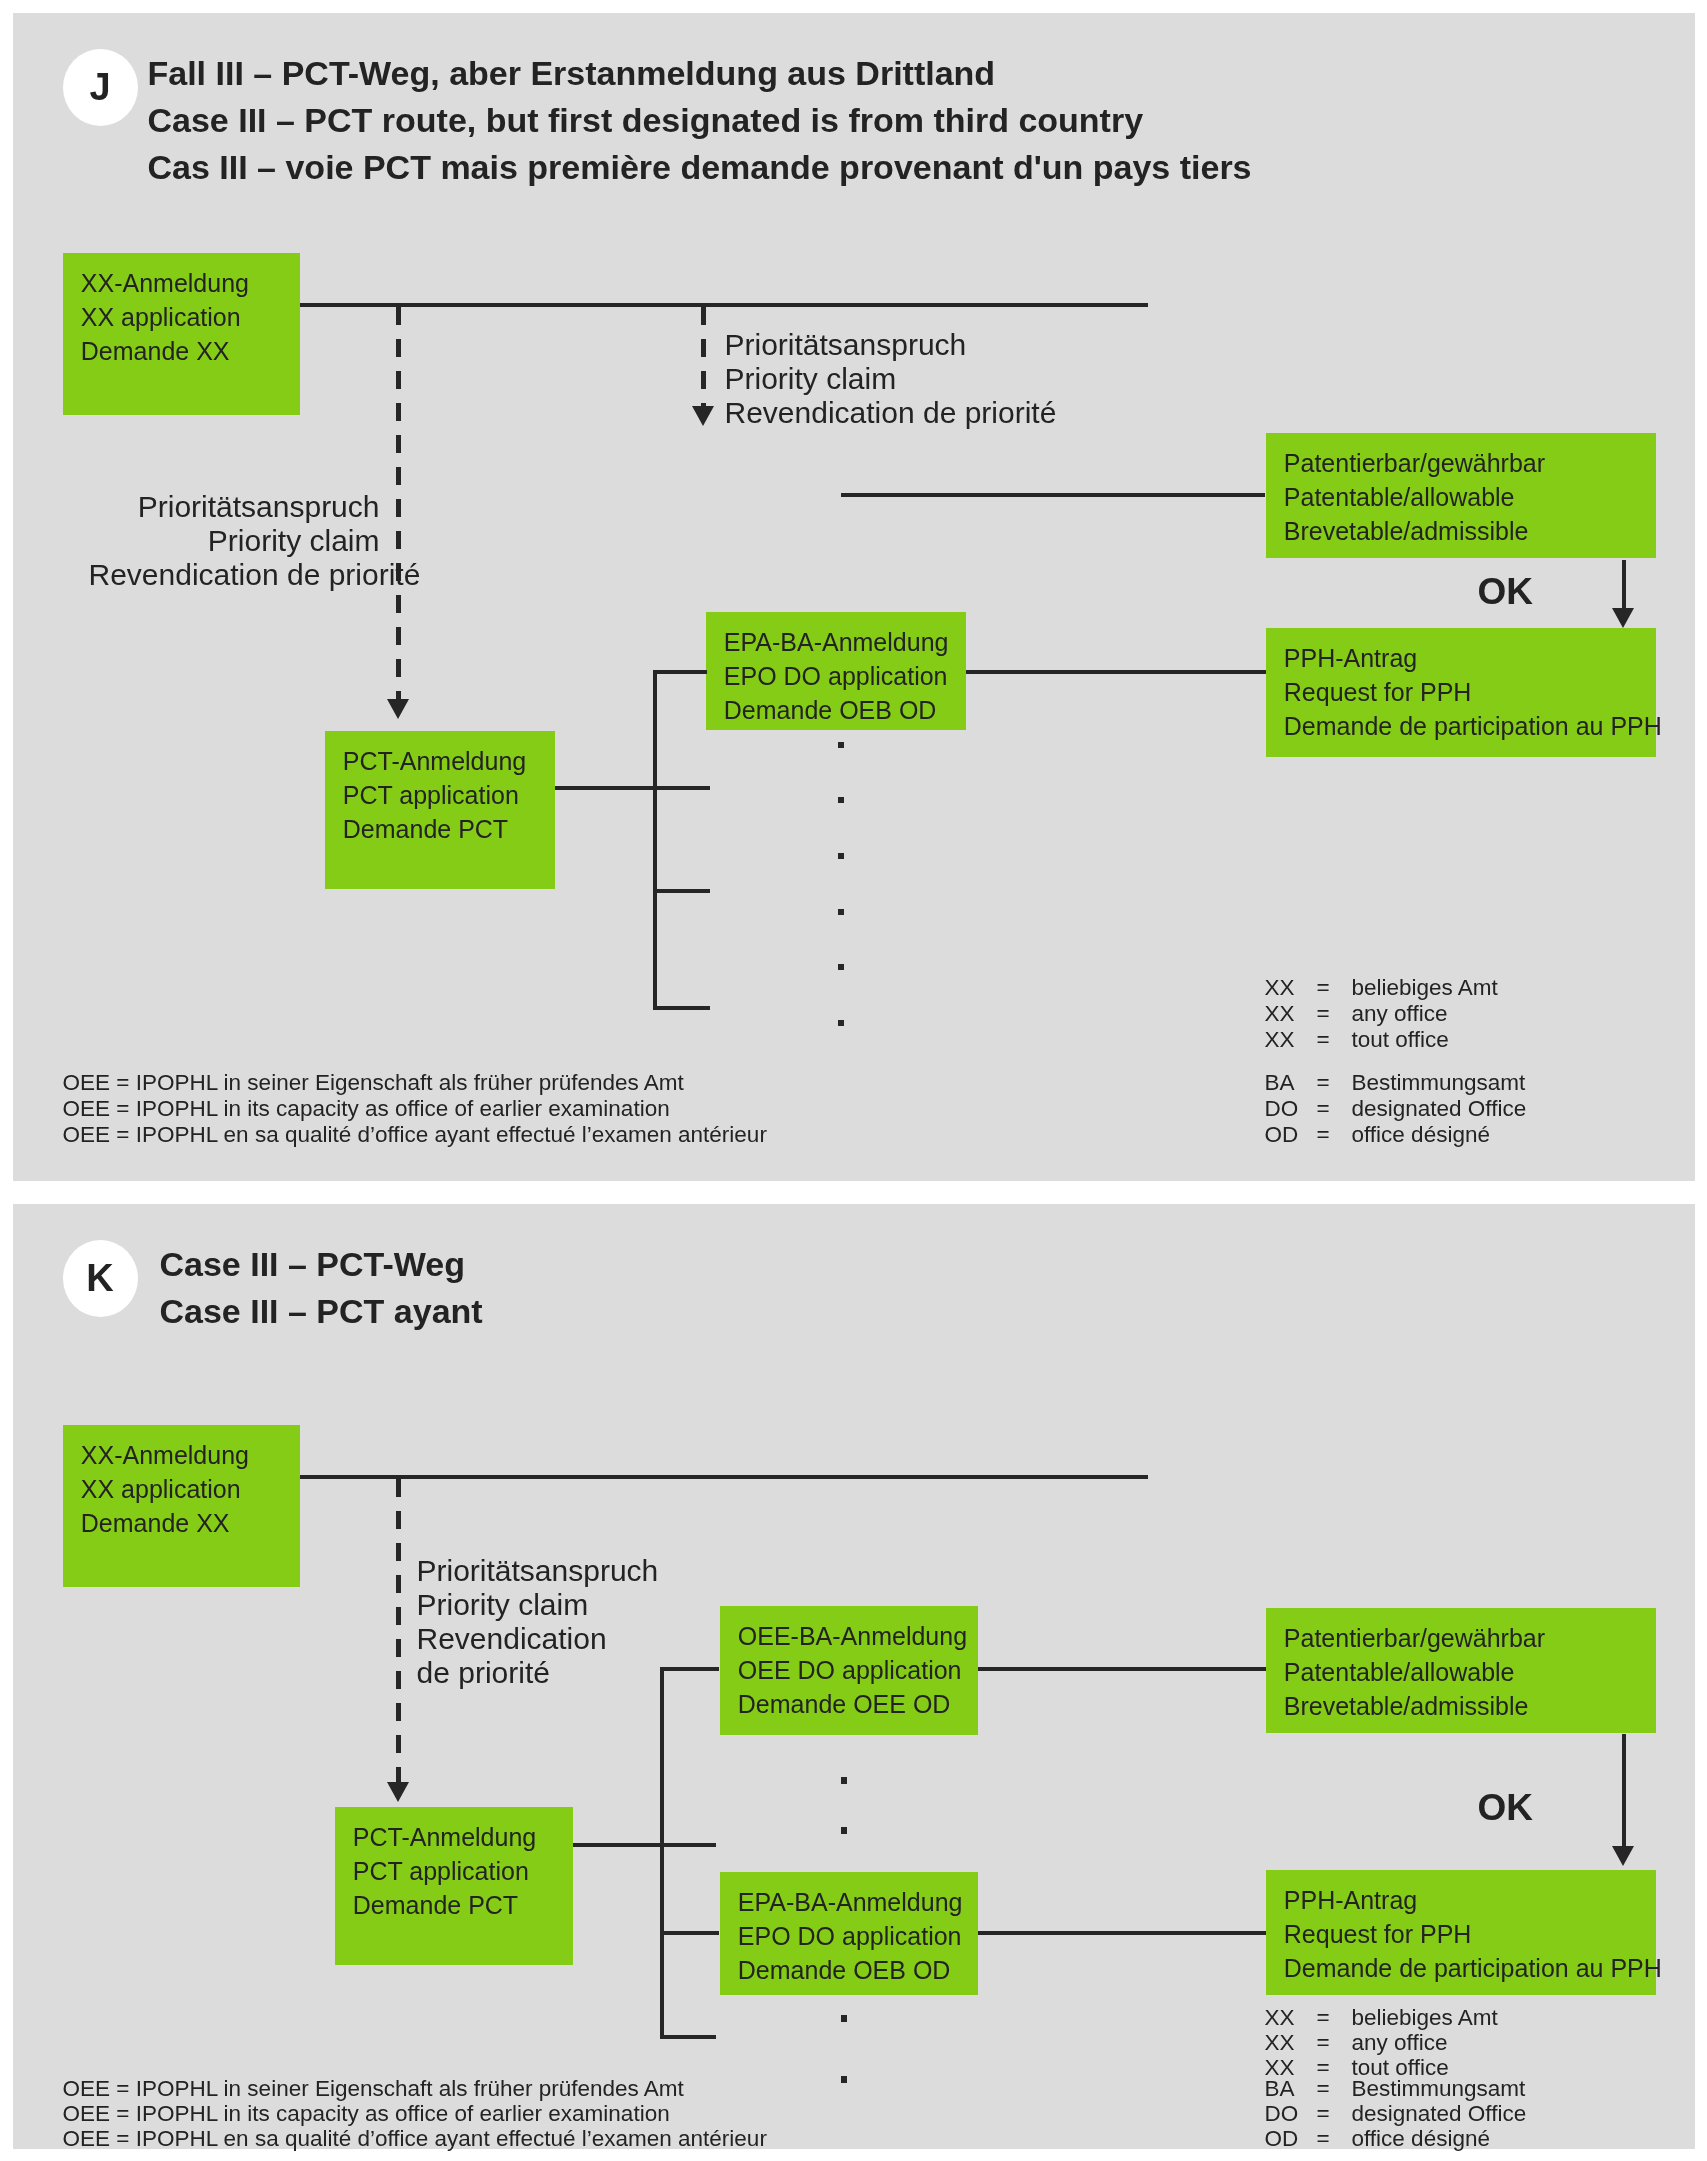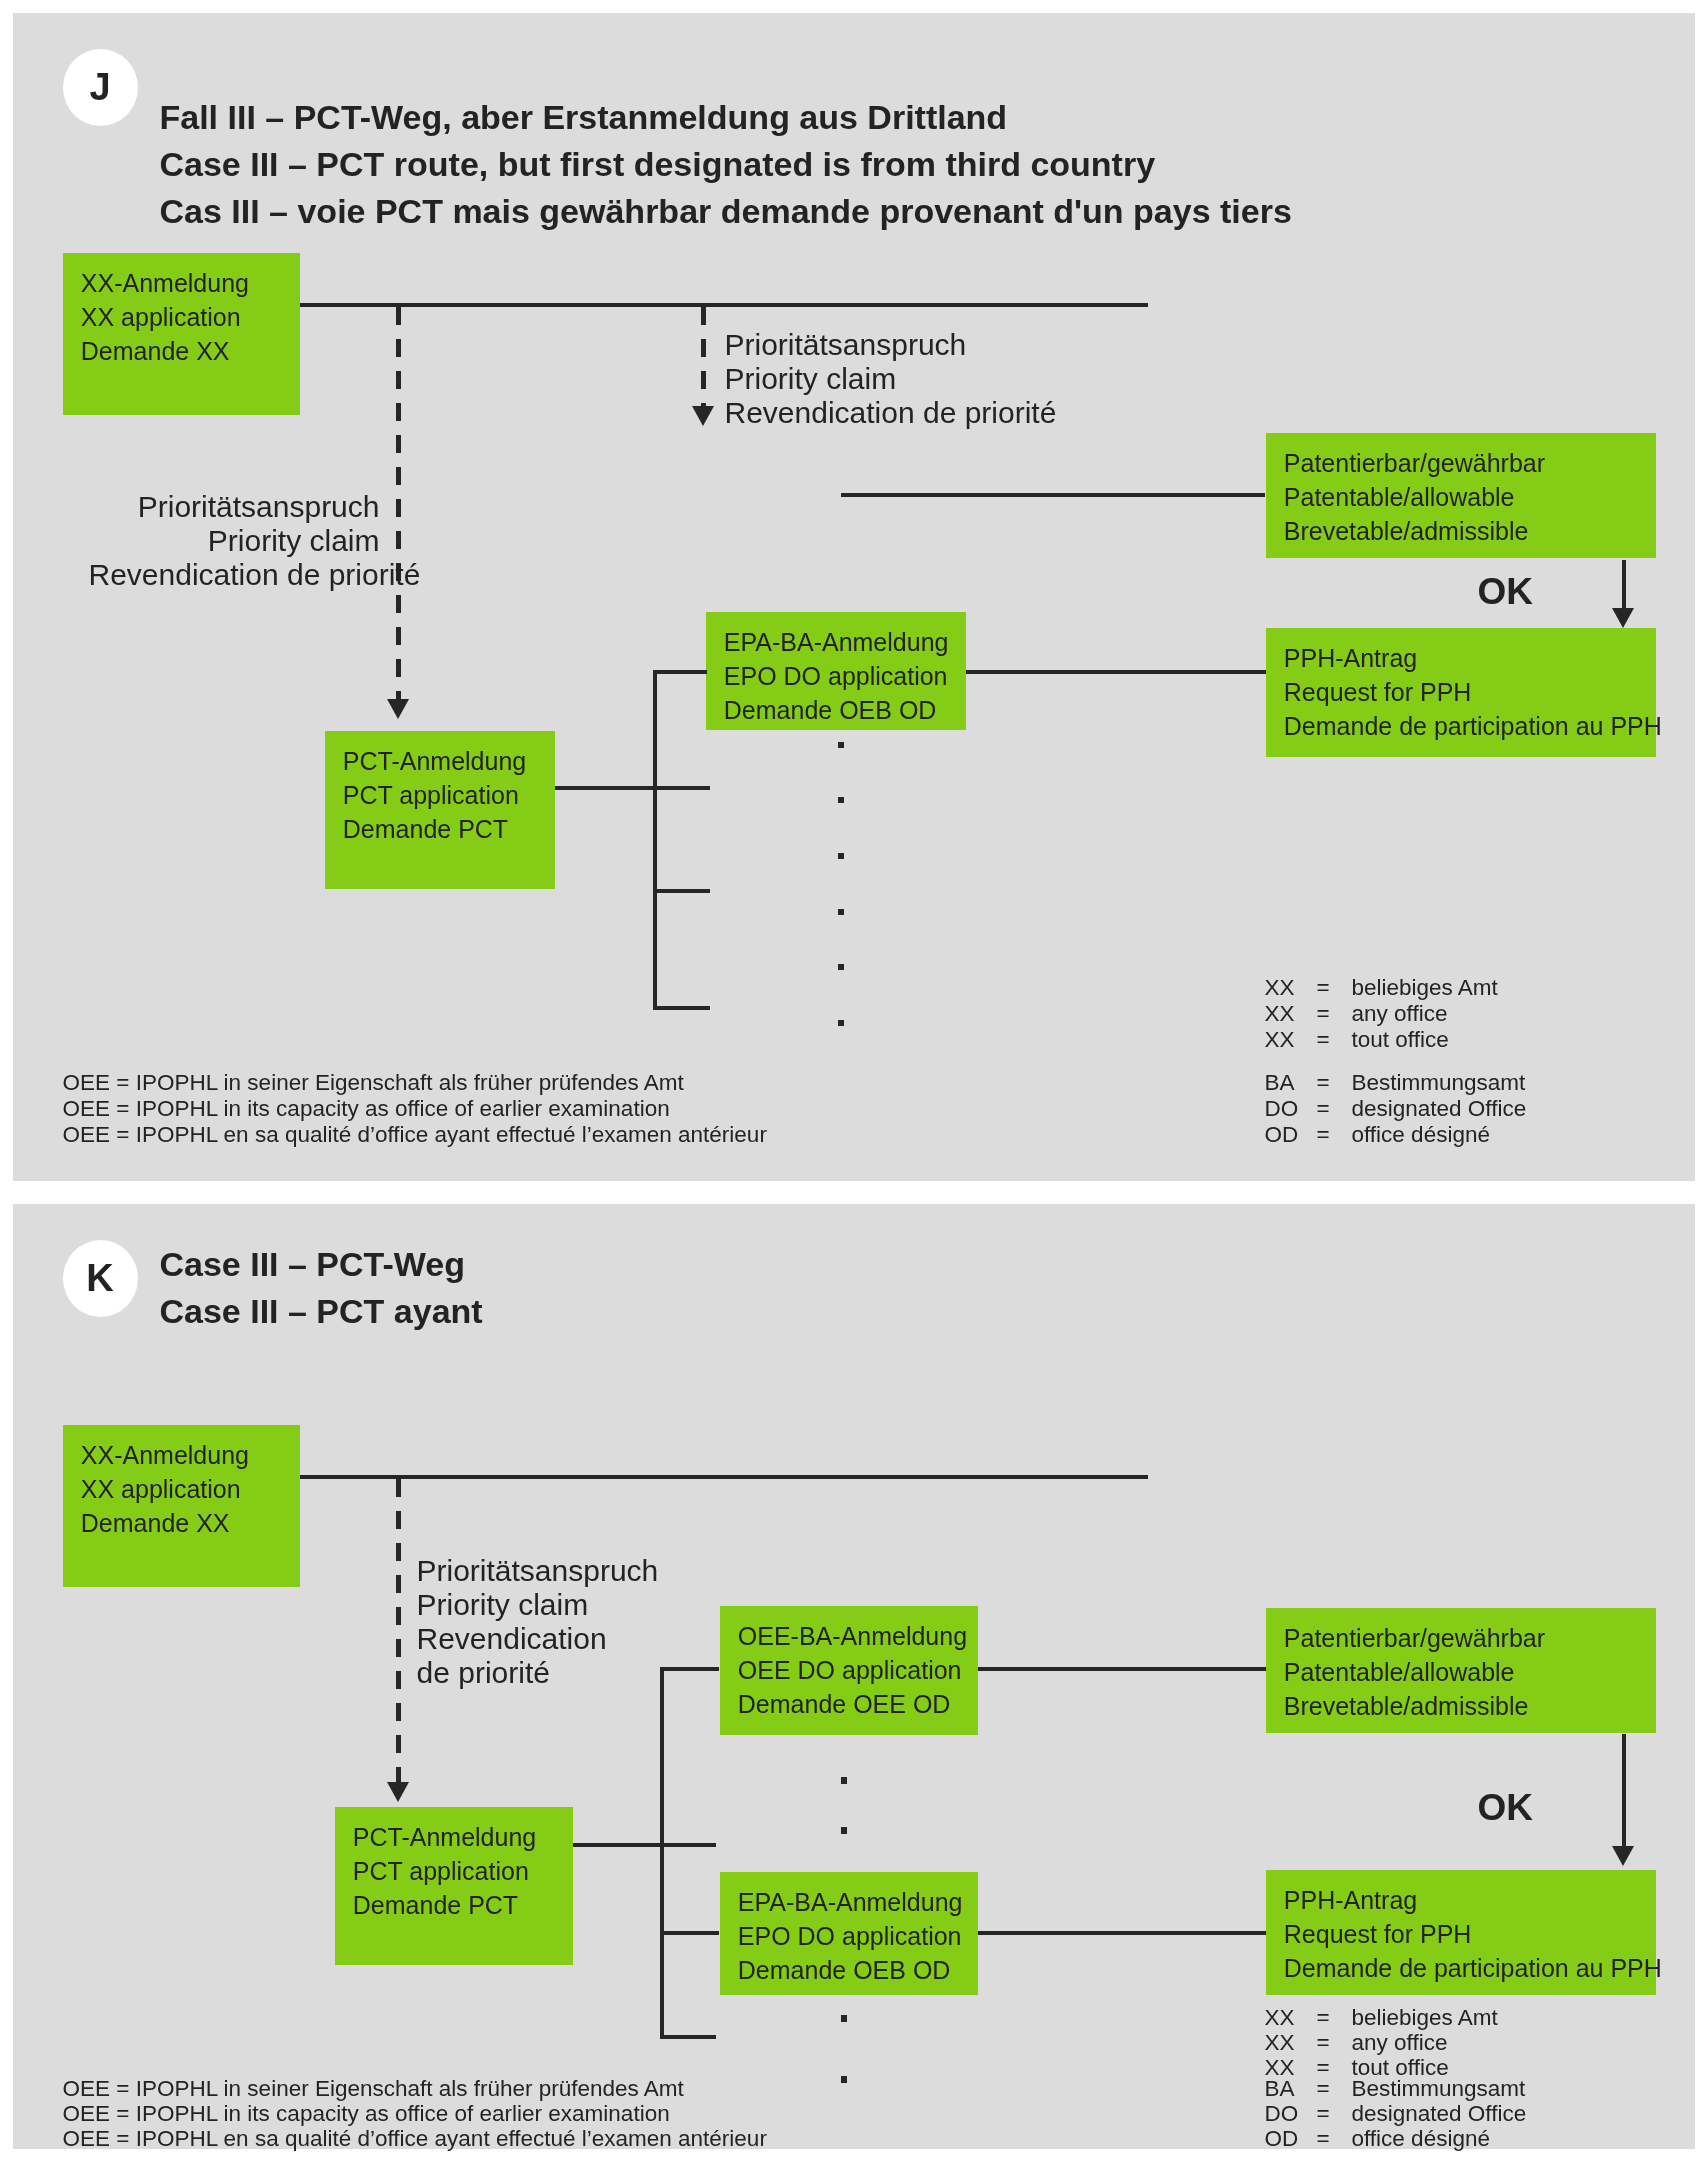--- a/index.html
+++ b/index.html
@@ -54,24 +54,24 @@
 <body>
 
 <div id="stage">
 
   <section class="panel" id="panel-j">
 
     <div class="badge" style="left:50px;top:36px;">
       <span>J</span>
     </div>
 
-    <div class="title" style="left:147px;top:37px;margin-top:44px;">
+    <div class="title" style="left:135px;top:37px;">
       <div>Fall III – PCT-Weg, aber Erstanmeldung aus Drittland</div>
       <div>Case III – PCT route, but first designated is from third country</div>
-      <div>Cas III – voie PCT mais gewährbar demande provenant d'un pays tiers</div>
+      <div>Cas III – voie PCT mais première demande provenant d'un pays tiers</div>
     </div>
 
     <div class="box" style="left:50px;top:240px;width:237px;height:162px;">
       <span>XX-Anmeldung</span>
       <span>XX application</span>
       <span>Demande XX</span>
     </div>
     <div class="hline" style="left:287px;top:290px;width:848px;"></div>
 
     <div class="vdash" style="left:383px;top:294px;height:392px;"></div>

